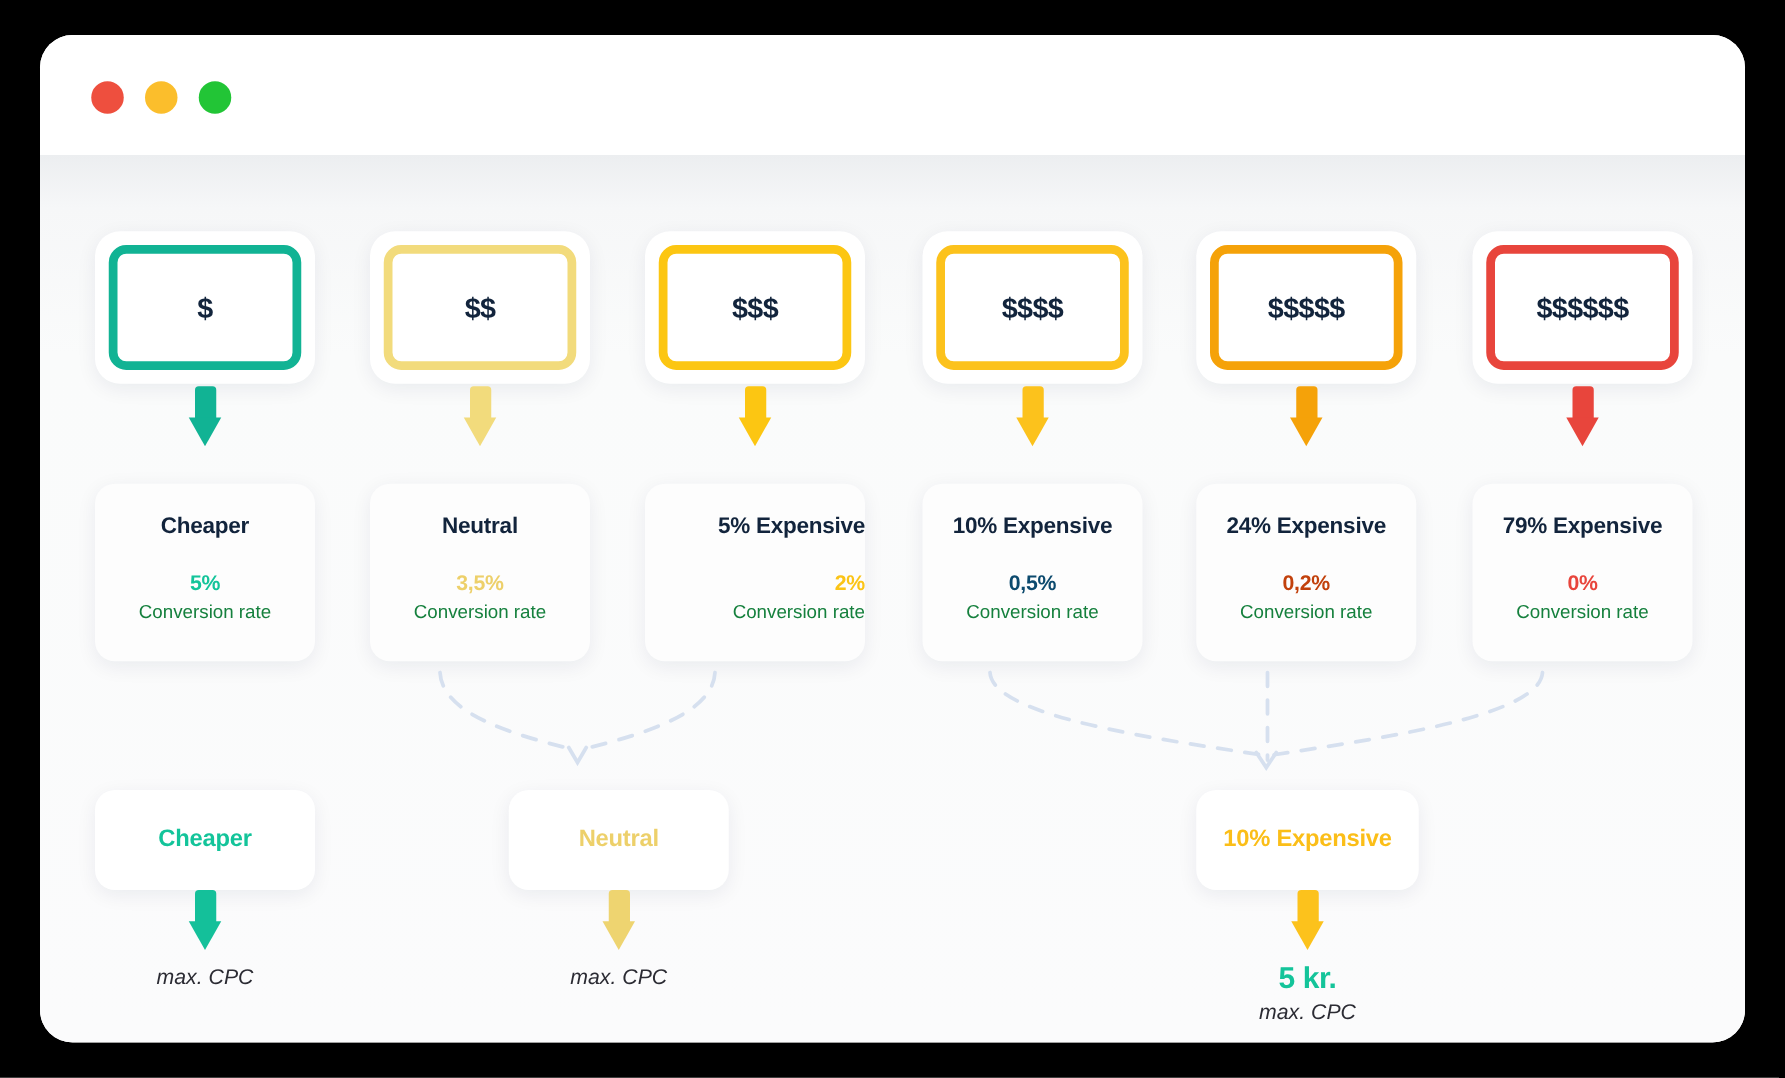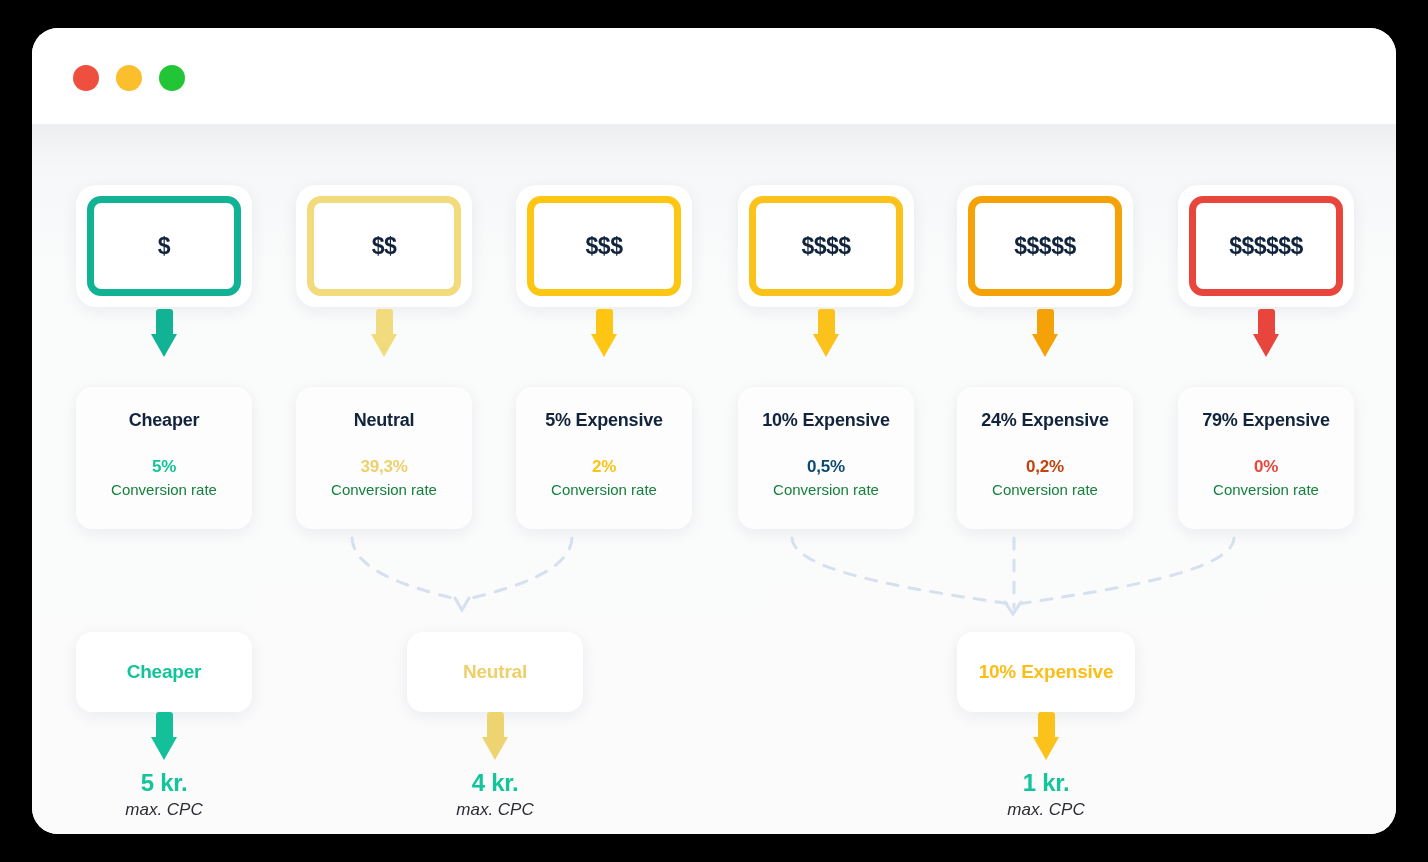--- a/index.html
+++ b/index.html
@@ -218,31 +218,31 @@
           </div>
           <div class="price-card" style="left: 264px;">
             <div class="price-inner" style="border-color: rgb(242, 219, 124);">$$</div>
           </div>
           <div class="arrow" style="left: 339px; top: 185px; color: rgb(242, 219, 124);">
             <div class="shaft"></div>
             <div class="head"></div>
           </div>
           <div class="info-card" style="left: 264px;">
             <div class="info-title">Neutral</div>
-            <div class="info-pct" style="color: rgb(237, 208, 106);">39,3%</div>
+            <div class="info-pct" style="color: rgb(237, 208, 106);">3,5%</div>
             <div class="info-sub">Conversion rate</div>
           </div>
           <div class="price-card" style="left: 484px;">
             <div class="price-inner" style="border-color: rgb(252, 198, 18);">$$$</div>
           </div>
           <div class="arrow" style="left: 559px; top: 185px; color: rgb(252, 198, 18);">
             <div class="shaft"></div>
             <div class="head"></div>
           </div>
-          <div class="info-card" style="left: 484px;">
+          <div class="info-card" style="left: 484px; text-align: right;">
             <div class="info-title">5% Expensive</div>
             <div class="info-pct" style="color: rgb(251, 196, 23);">2%</div>
             <div class="info-sub">Conversion rate</div>
           </div>
           <div class="price-card" style="left: 706px;">
             <div class="price-inner" style="border-color: rgb(252, 194, 28);">$$$$</div>
           </div>
           <div class="arrow" style="left: 781px; top: 185px; color: rgb(252, 194, 28);">
             <div class="shaft"></div>
             <div class="head"></div>
@@ -294,38 +294,36 @@
         </g>
       </svg>
 
       <div class="cols" id="result-cols">
           <div class="pill" style="left: 44px; width: 176px; color: rgb(19, 196, 154);">Cheaper</div>
           <div class="arrow" style="left: 119px; top: 588px; color: rgb(20, 192, 154);">
             <div class="shaft"></div>
             <div class="head"></div>
           </div>
           <div class="cpc" style="left: 22px;">
-            <div class="cpc-value">5 kr.</div>
             <div class="cpc-label">max. CPC</div>
           </div>
           <div class="pill" style="left: 375px; width: 176px; color: rgb(237, 208, 106);">Neutral</div>
           <div class="arrow" style="left: 450px; top: 588px; color: rgb(238, 212, 112);">
             <div class="shaft"></div>
             <div class="head"></div>
           </div>
           <div class="cpc" style="left: 353px;">
-            <div class="cpc-value">4 kr.</div>
             <div class="cpc-label">max. CPC</div>
           </div>
           <div class="pill" style="left: 925px; width: 178px; color: rgb(251, 190, 24);">10% Expensive</div>
           <div class="arrow" style="left: 1001px; top: 588px; color: rgb(252, 194, 28);">
             <div class="shaft"></div>
             <div class="head"></div>
           </div>
           <div class="cpc" style="left: 904px;">
-            <div class="cpc-value">1 kr.</div>
+            <div class="cpc-value">5 kr.</div>
             <div class="cpc-label">max. CPC</div>
           </div>
         </div>
 
     </div>
   </div>
 </div>
 
 </body></html>

